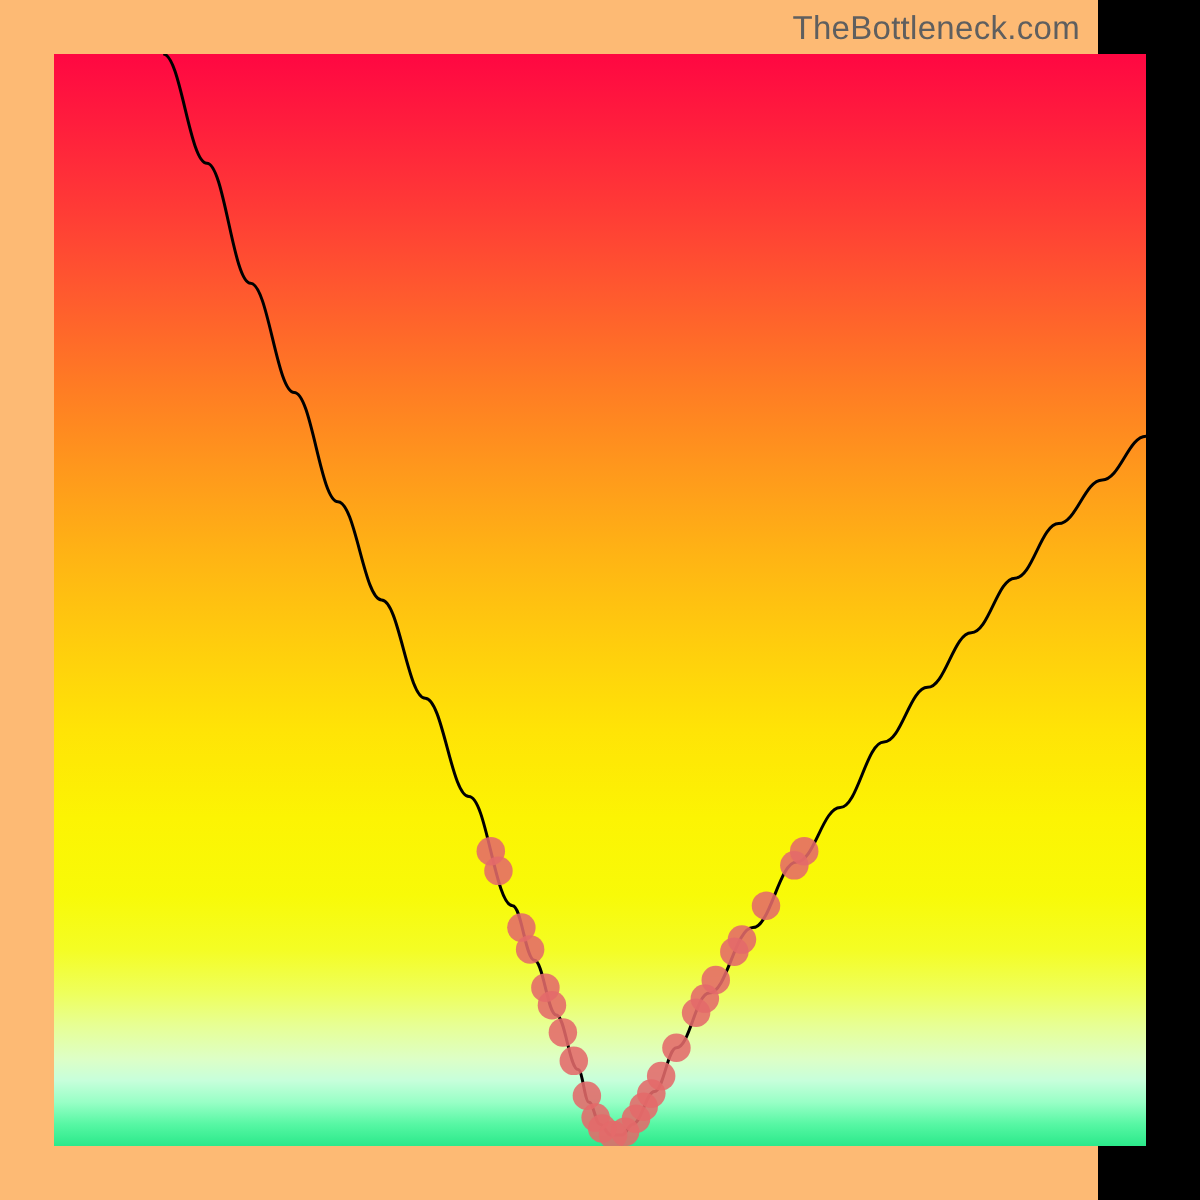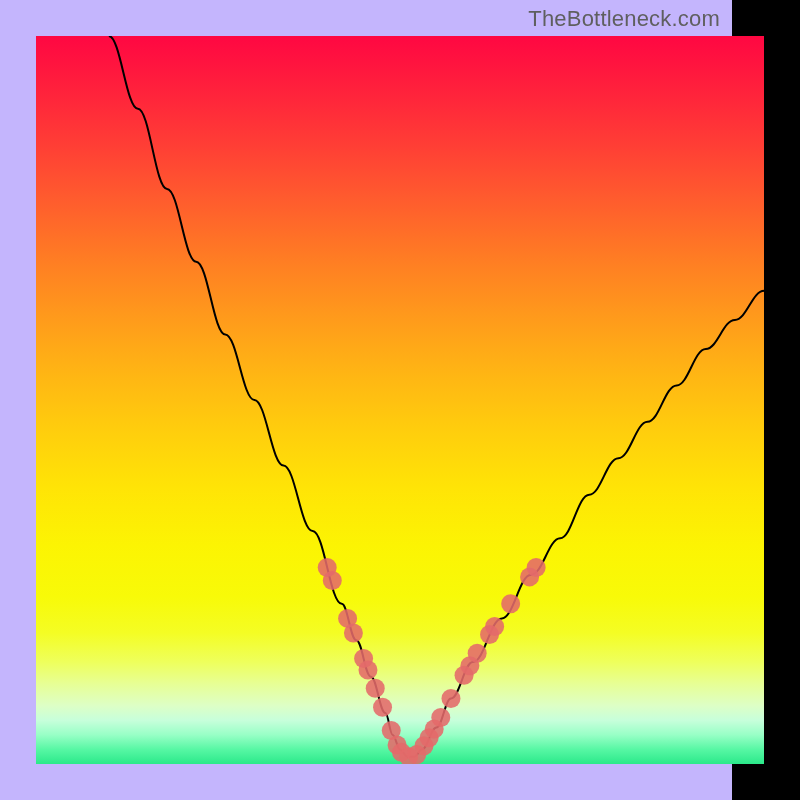--- a/index.html
+++ b/index.html
@@ -1,21 +1,21 @@
 <!DOCTYPE html>
 <html><head>
 <meta charset="utf-8">
 <style>
   * { margin: 0; padding: 0; box-sizing: border-box; }
   html, body { width: 800px; height: 800px; overflow: hidden; background: #000; }
   .stage {
     position: relative;
     width: 732px;
     height: 800px;
-    background: #c4b5fd;
+    background: #fdba74;
   }
   .plot-area {
     position: absolute;
     left: 36px;
     top: 36px;
     width: 728px;
     height: 728px;
     background: linear-gradient(to bottom,
       #ff0742 0%,
       #ff1c3d 6%,

